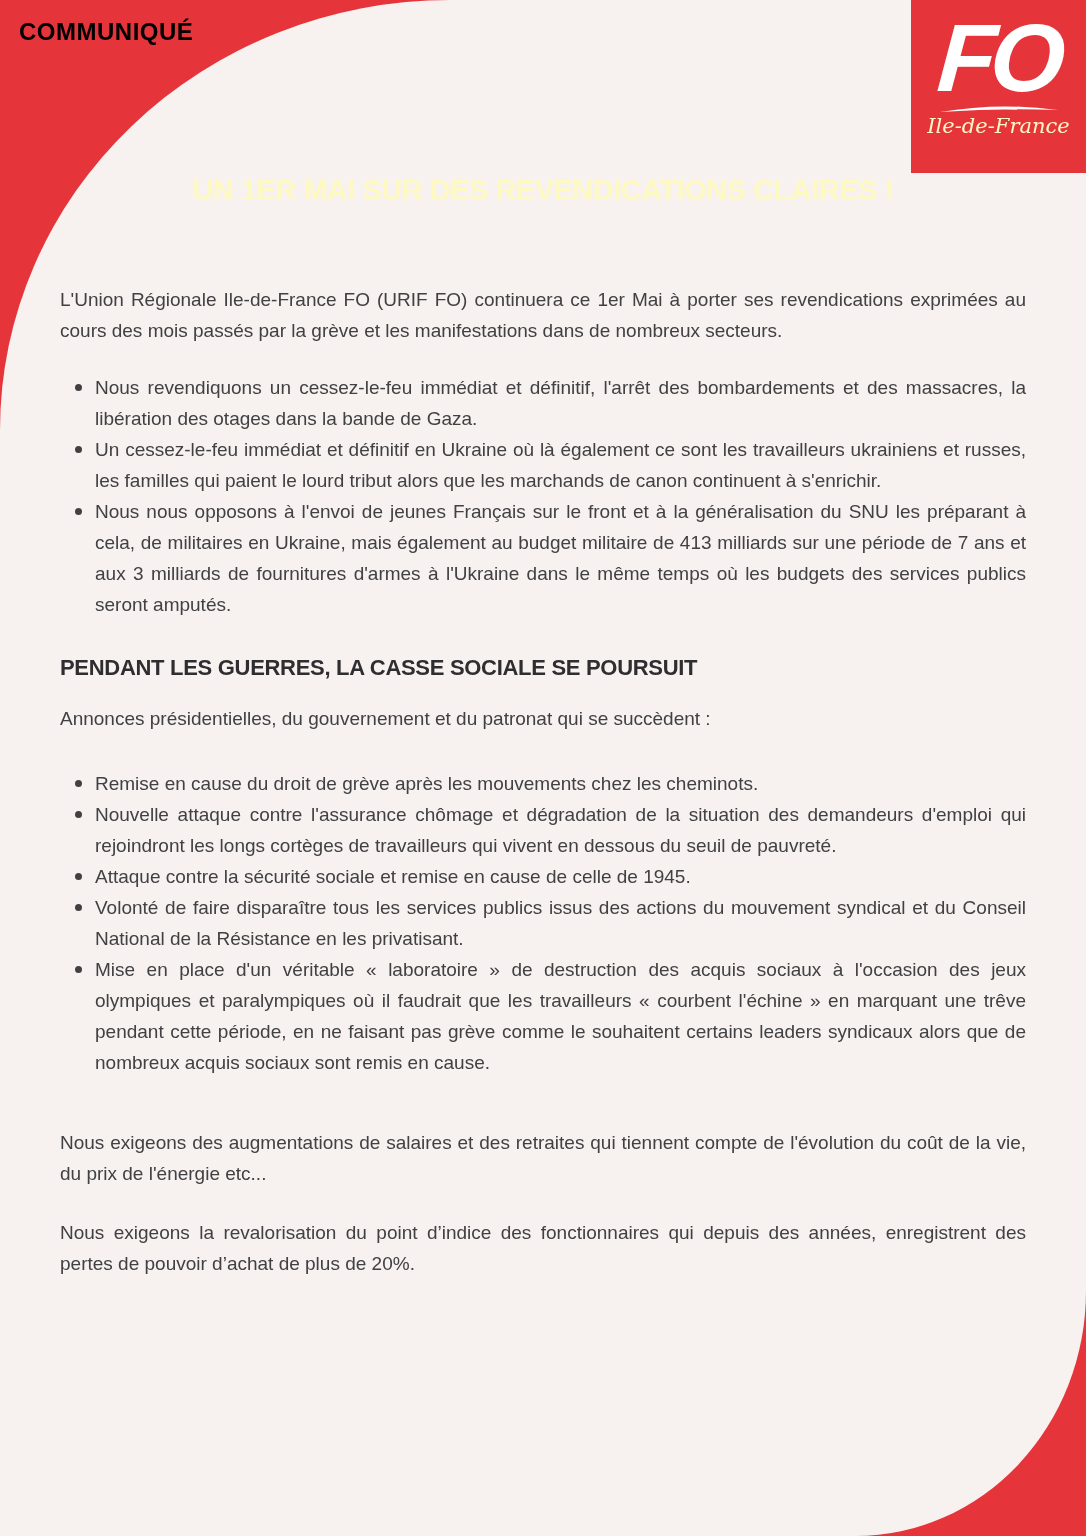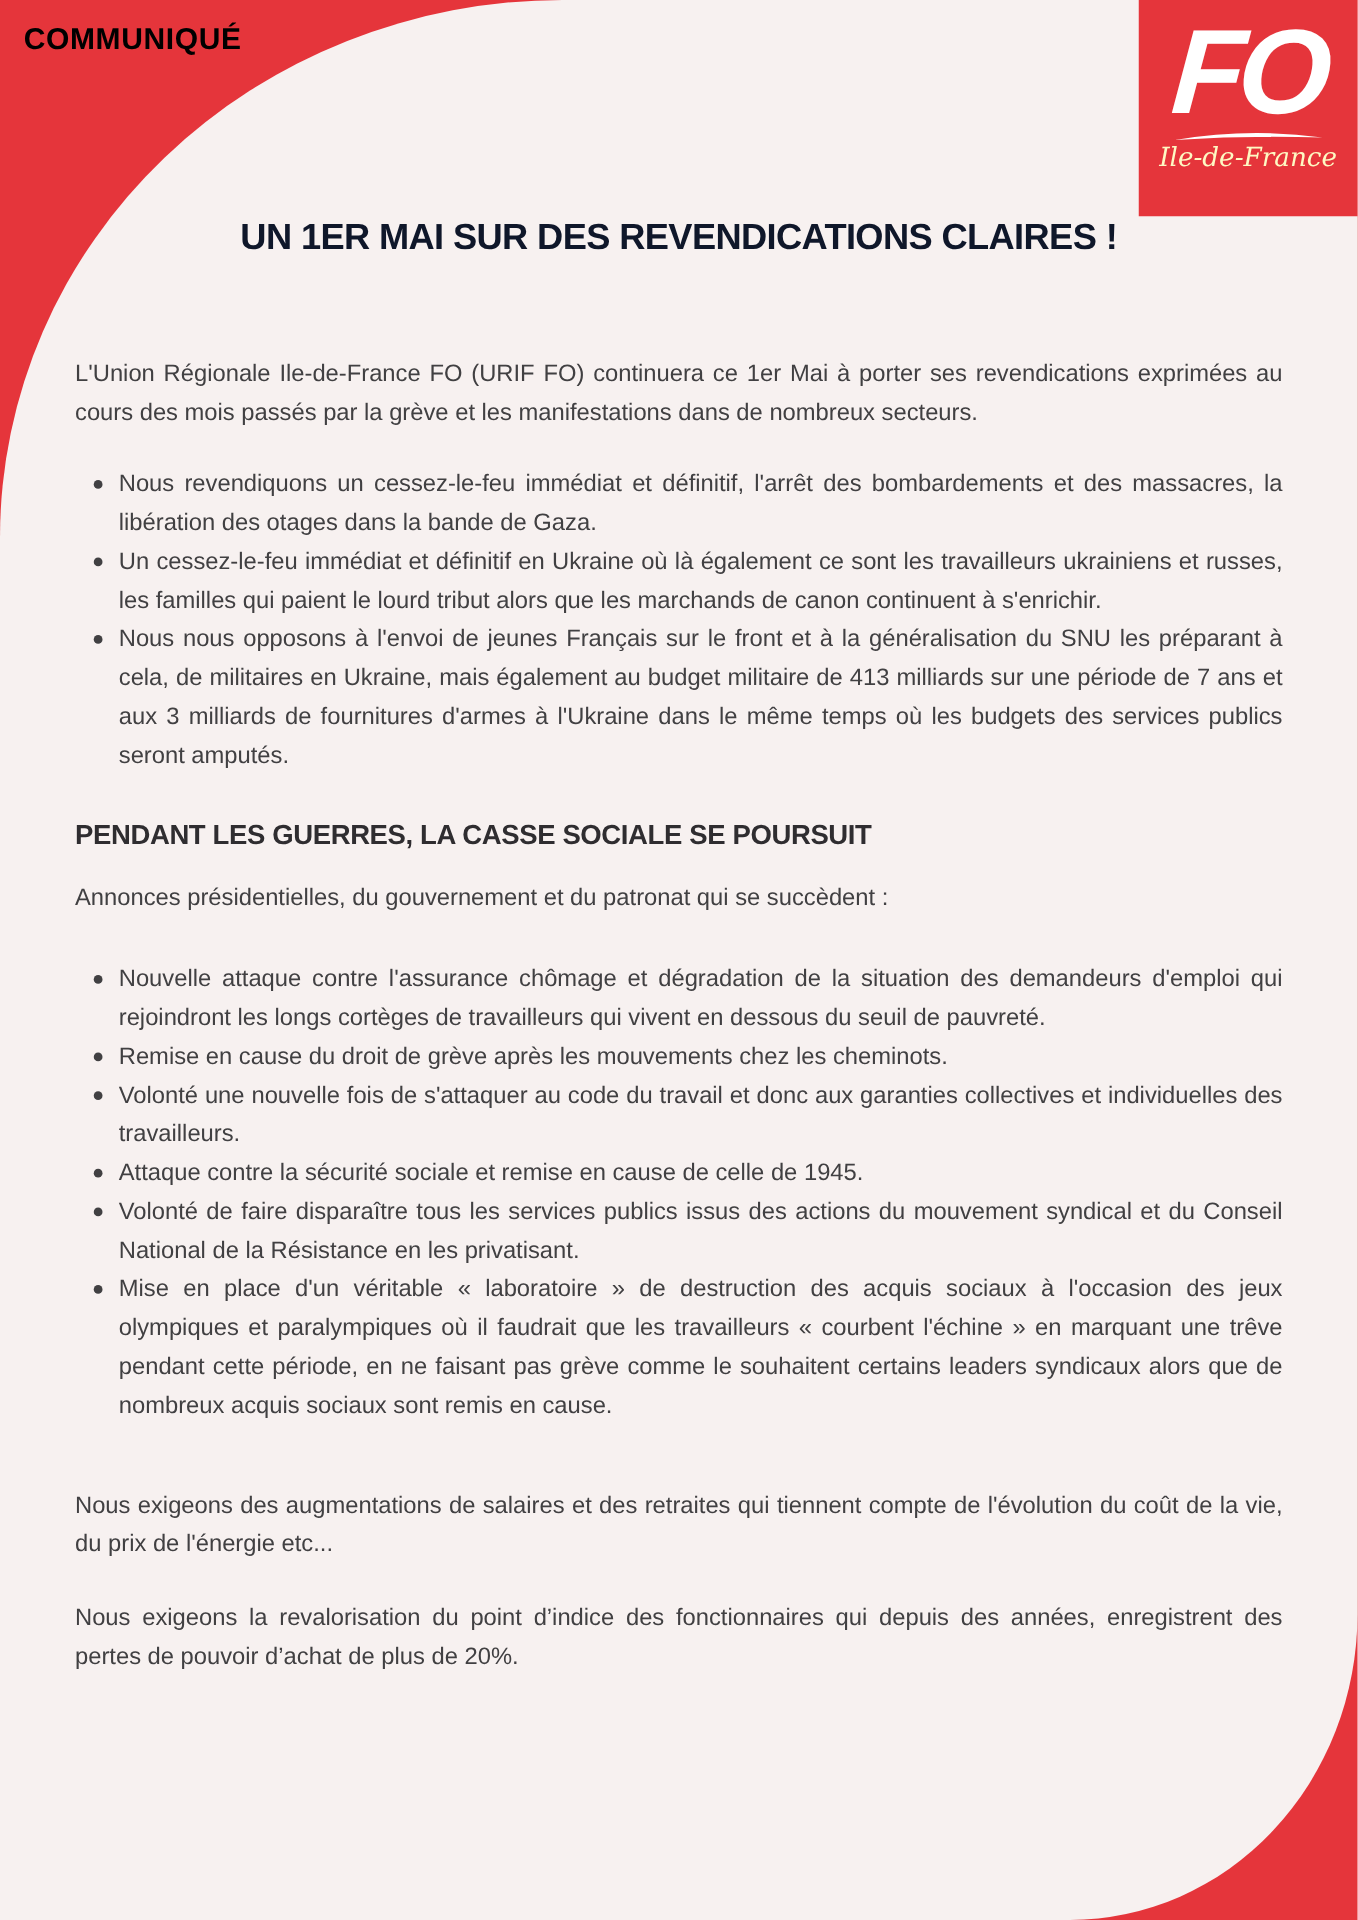--- a/index.html
+++ b/index.html
@@ -73,21 +73,21 @@
     padding: 0 60px;
     box-sizing: border-box;
     color: #414042;
     font-size: 19px;
     line-height: 31px;
   }
 
   .doc-title {
     margin-top: 174px;
     text-align: center;
-    color: #0f172a;
+    color: #fef9c3;
     font-size: 29px;
     line-height: 32px;
     font-weight: bold;
     letter-spacing: -0.5px;
   }
 
   .intro { margin-top: 78px; text-align: justify; }
 
   .section-heading {
     color: #2f2d30;
@@ -151,23 +151,22 @@
         <li class="bullet-item">Nous revendiquons un cessez-le-feu immédiat et définitif, l'arrêt des bombardements et des massacres, la libération des otages dans la bande de Gaza.</li>
         <li class="bullet-item">Un cessez-le-feu immédiat et définitif en Ukraine où là également ce sont les travailleurs ukrainiens et russes, les familles qui paient le lourd tribut alors que les marchands de canon continuent à s'enrichir.</li>
         <li class="bullet-item">Nous nous opposons à l'envoi de jeunes Français sur le front et à la généralisation du SNU les préparant à cela, de militaires en Ukraine, mais également au budget militaire de 413 milliards sur une période de 7 ans et aux 3 milliards de fournitures d'armes à l'Ukraine dans le même temps où les budgets des services publics seront amputés.</li>
       </ul>
   </div>
 
   <div>
     <div class="section-heading heading-2">PENDANT LES GUERRES, LA CASSE SOCIALE SE POURSUIT</div>
     <div class="section-subheading">Annonces présidentielles, du gouvernement et du patronat qui se succèdent :</div>
     <ul class="bullet-list list-2">
+        <li class="bullet-item">Remise en cause du droit de grève après les mouvements chez les cheminots.</li>
         <li class="bullet-item">Nouvelle attaque contre l'assurance chômage et dégradation de la situation des demandeurs d'emploi qui rejoindront les longs cortèges de travailleurs qui vivent en dessous du seuil de pauvreté.</li>
-        <li class="bullet-item">Remise en cause du droit de grève après les mouvements chez les cheminots.</li>
-        <li class="bullet-item">Volonté une nouvelle fois de s'attaquer au code du travail et donc aux garanties collectives et individuelles des travailleurs.</li>
         <li class="bullet-item">Attaque contre la sécurité sociale et remise en cause de celle de 1945.</li>
         <li class="bullet-item">Volonté de faire disparaître tous les services publics issus des actions du mouvement syndical et du Conseil National de la Résistance en les privatisant.</li>
         <li class="bullet-item">Mise en place d'un véritable « laboratoire » de destruction des acquis sociaux à l'occasion des jeux olympiques et paralympiques où il faudrait que les travailleurs « courbent l'échine » en marquant une trêve pendant cette période, en ne faisant pas grève comme le souhaitent certains leaders syndicaux alors que de nombreux acquis sociaux sont remis en cause.</li>
       </ul>
   </div>
 
   <p class="closing-1">Nous exigeons des augmentations de salaires et des retraites qui tiennent compte de l'évolution du coût de la vie, du prix de l'énergie etc...</p>
 
   <p class="closing-2">Nous exigeons la revalorisation du point d’indice des fonctionnaires qui depuis des années, enregistrent des pertes de pouvoir d’achat de plus de 20%.</p>
 

